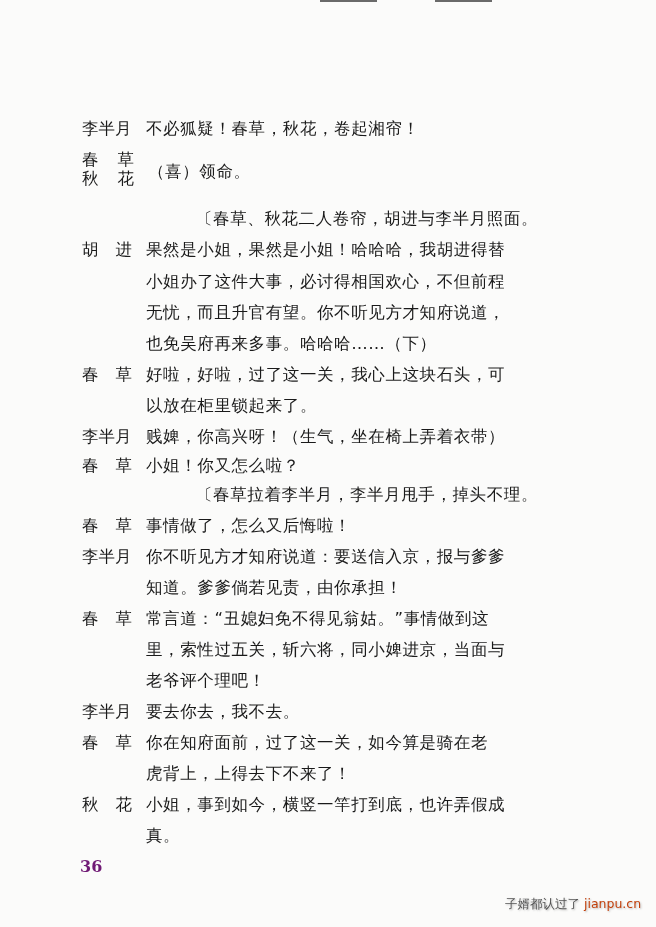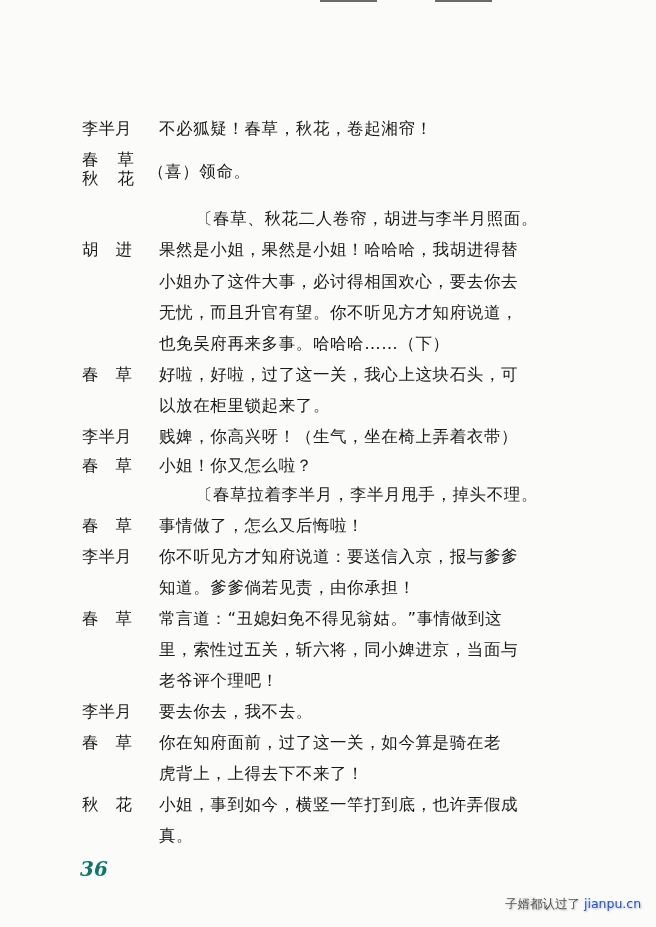--- a/index.html
+++ b/index.html
@@ -46,21 +46,21 @@
       letter-spacing: 0px;
     }
     .speaker.spaced {
       letter-spacing: 0;
       display: flex;
       justify-content: space-between;
       width: 50px;
     }
     .speech {
       position: absolute;
-      left: 159px;
+      left: 146px;
     }
     .stage {
       position: absolute;
       left: 160px;
       margin-left: 36px;
     }
     .dual-speaker {
       position: absolute;
       left: 82px;
       top: 150px;
@@ -72,35 +72,34 @@
       display: flex;
       justify-content: space-between;
       height: 19px;
     }
     .page-number {
       position: absolute;
       left: 80px;
       top: 857px;
       font-family: "DejaVu Serif", "Liberation Serif", serif;
       font-weight: bold;
-      font-style: italic;
-      font-size: 20px;
-      color: #0f766e;
+      font-size: 16px;
+      color: #701a75;
     }
     .watermark {
       position: absolute;
       left: 505px;
       top: 896px;
       font-size: 12.5px;
       color: #555;
       white-space: nowrap;
       text-shadow: 1px 1px 2px #bbb;
     }
     .watermark .site-domain {
-      color: #1d4ed8;
+      color: #c2410c;
       font-family: "DejaVu Sans", sans-serif;
       font-size: 12.5px;
     }
   </style>
 </head>
 <body>
 
 <div class="top-rule" style="left:320px;width:57px;"></div>
 <div class="top-rule" style="left:435px;width:57px;"></div>
 
@@ -130,21 +129,21 @@
   </div>
 
   <div class="line" style="top:238px;">
     <span class="speaker spaced">
         <span>胡</span>
         <span>进</span>
       </span>
     <span class="speech">果然是小姐，果然是小姐！哈哈哈，我胡进得替</span>
   </div>
   <div class="line" style="top:270px;">
-    <span class="speech">小姐办了这件大事，必讨得相国欢心，要去你去</span>
+    <span class="speech">小姐办了这件大事，必讨得相国欢心，不但前程</span>
   </div>
   <div class="line" style="top:301px;">
     <span class="speech">无忧，而且升官有望。你不听见方才知府说道，</span>
   </div>
   <div class="line" style="top:332px;">
     <span class="speech">也免吴府再来多事。哈哈哈……（下）</span>
   </div>
 
   <div class="line" style="top:363px;">
     <span class="speaker spaced">

